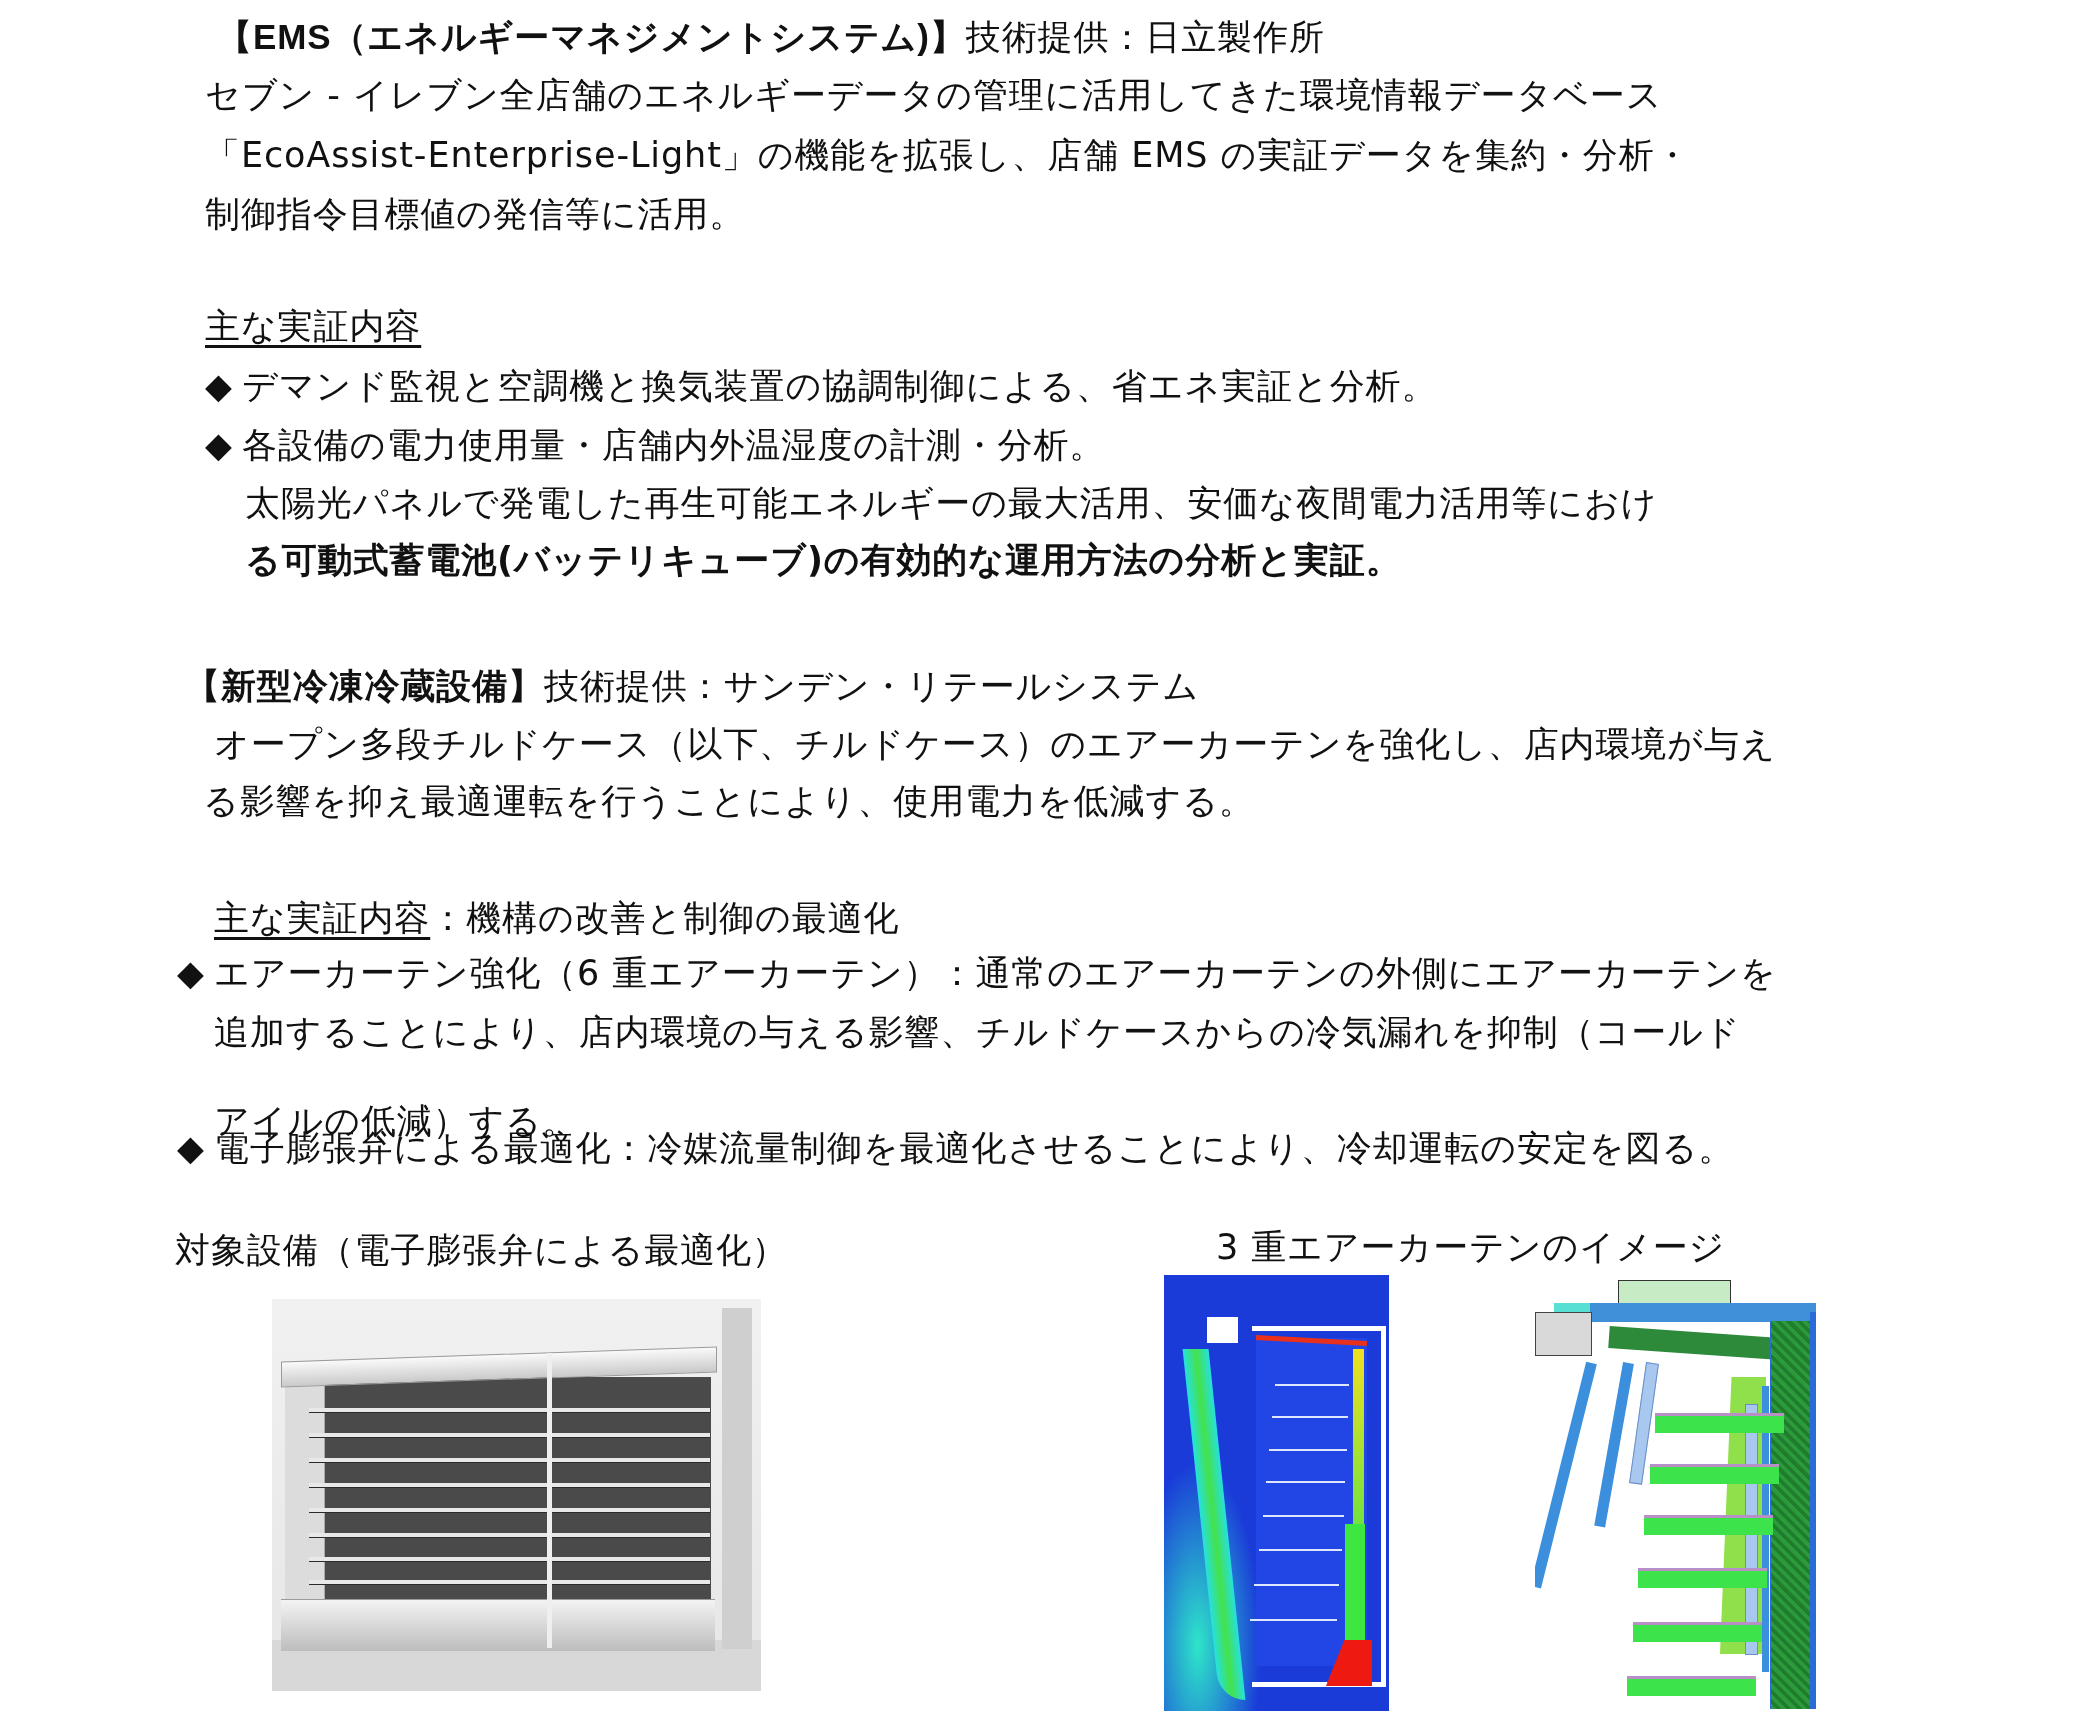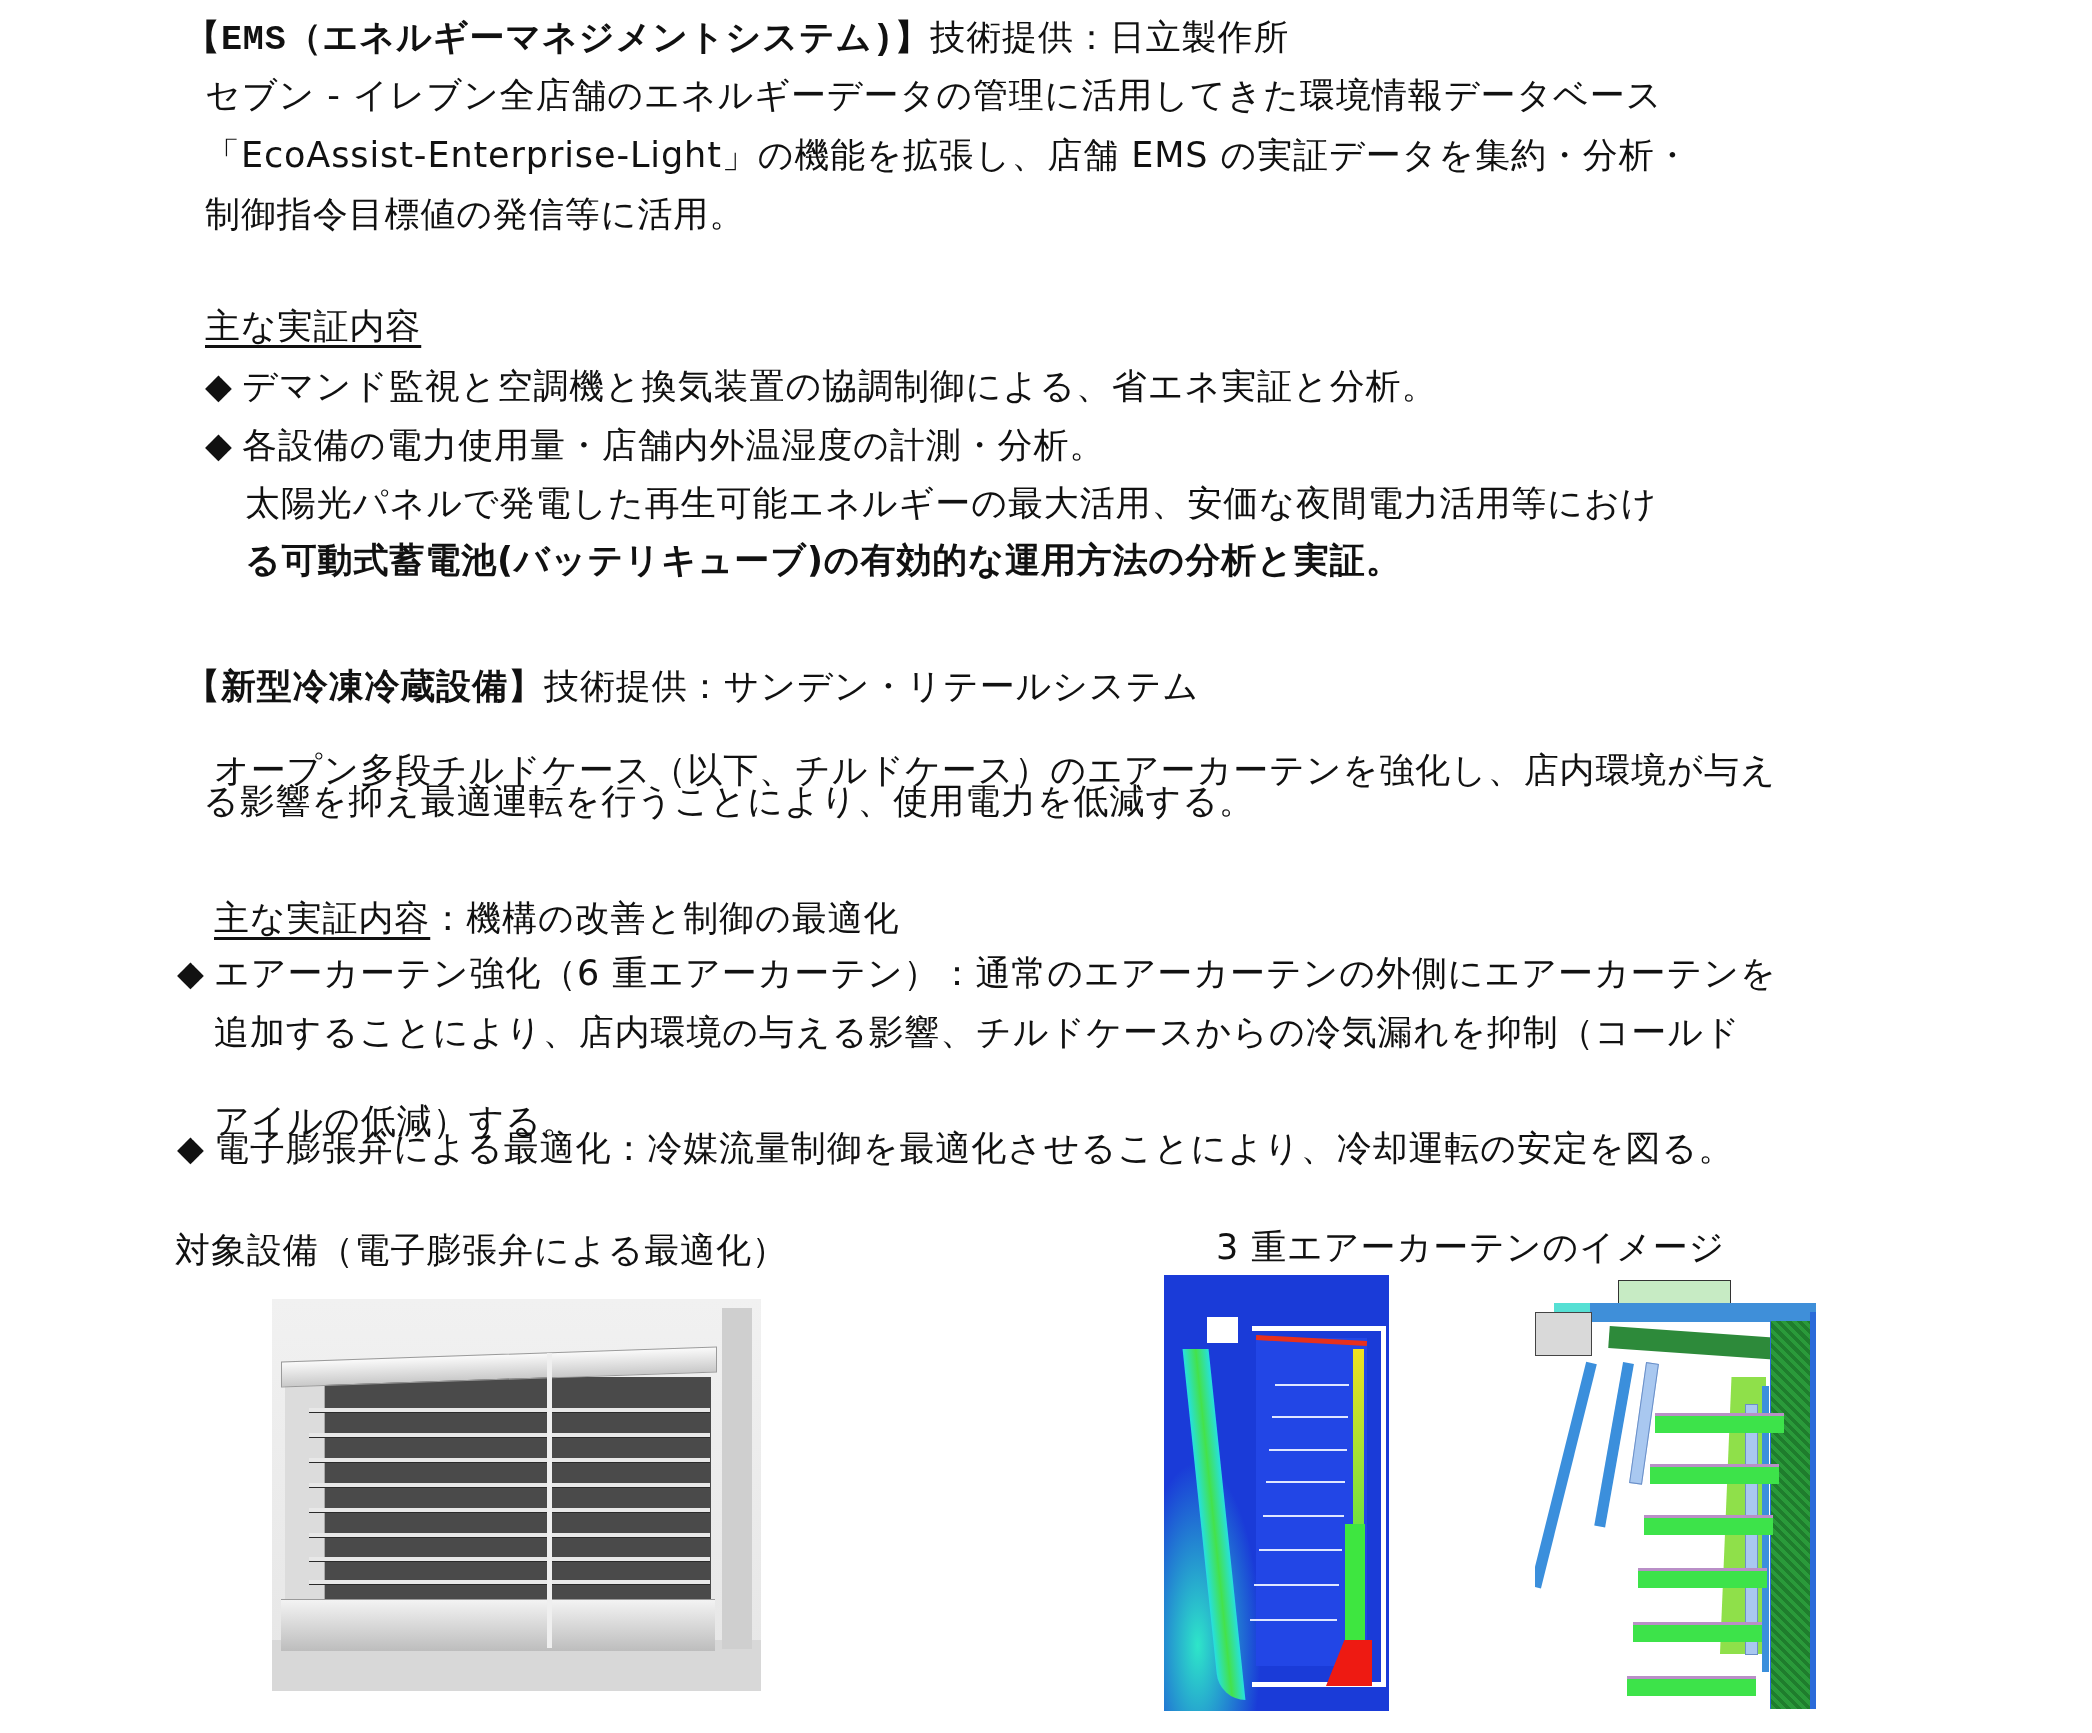--- a/index.html
+++ b/index.html
@@ -6,21 +6,21 @@
   body {
     width: 2092px; height: 1733px; position: relative; overflow: hidden;
     font-family: "DejaVu Sans", "Liberation Sans", sans-serif;
     color: #111111;
   }
   .line {
     position: absolute; white-space: nowrap;
     font-size: 35px; line-height: 42px; letter-spacing: 0.9px;
   }
   .bold { font-weight: bold; }
-  .serif { font-family: Liberation Mono, monospace; }
+  .serif { font-family: Liberation Sans, sans-serif; margin-left: 32px; }
   .u { text-decoration: underline; text-underline-offset: 6.5px; text-decoration-thickness: 2.8px; }
   .bullet { display: inline-block; width: 37px; }
   .img-box { position: absolute; overflow: hidden; }
 
   
   #fridge { left: 272px; top: 1299px; width: 489px; height: 392px; background: linear-gradient(#f1f1f1, #e6e6e6); }
   #fridge .floor { position:absolute; left:0; right:0; bottom:0; height:51px; background:#d8d8d8; }
   #fridge .sidewall { position:absolute; right:9.2px; top:9.2px; width:29.5px; height:341px; background:#cfcfcf; }
   #fridge .canopy { position:absolute; left:9.2px; top:55px; width:434px; height:24px; background:linear-gradient(#fafafa,#c9c9c9); transform: skewY(-2deg); border:0.9px solid #9a9a9a; }
   #fridge .interior { position:absolute; left:51px; top:78px; width:388px; height:222px; background:#4a4a4a; }
@@ -76,21 +76,21 @@
 </div>
 <div class="line" style="left:205px; top:424px;">
   <span class="bullet">◆</span><span>各設備の電力使用量・店舗内外温湿度の計測・分析。</span>
 </div>
 <div class="line" style="left:245px; top:482px;">太陽光パネルで発電した再生可能エネルギーの最大活用、安価な夜間電力活用等におけ</div>
 <div class="line" style="left:245px; top:539px;font-weight:bold;">る可動式蓄電池(バッテリキューブ)の有効的な運用方法の分析と実証。</div>
 
 <div class="line" style="left:185px; top:665px;">
   <span class="bold">【新型冷凍冷蔵設備】</span><span>技術提供：サンデン・リテールシステム</span>
 </div>
-<div class="line" style="left:214px; top:723px;margin-top:26px;">オープン多段チルドケース（以下、チルドケース）のエアーカーテンを強化し、店内環境が与え</div>
+<div class="line" style="left:214px; top:723px;">オープン多段チルドケース（以下、チルドケース）のエアーカーテンを強化し、店内環境が与え</div>
 <div class="line" style="left:203px; top:780px;">る影響を抑え最適運転を行うことにより、使用電力を低減する。</div>
 
 <div class="line" style="left:214px; top:897px;">
   <span class="u">主な実証内容</span><span>：機構の改善と制御の最適化</span>
 </div>
 
 <div class="line" style="left:177px; top:952px;">
   <span class="bullet">◆</span><span>エアーカーテン強化（6 重エアーカーテン）：通常のエアーカーテンの外側にエアーカーテンを</span>
 </div>
 <div class="line" style="left:214px; top:1011px;">追加することにより、店内環境の与える影響、チルドケースからの冷気漏れを抑制（コールド</div>

